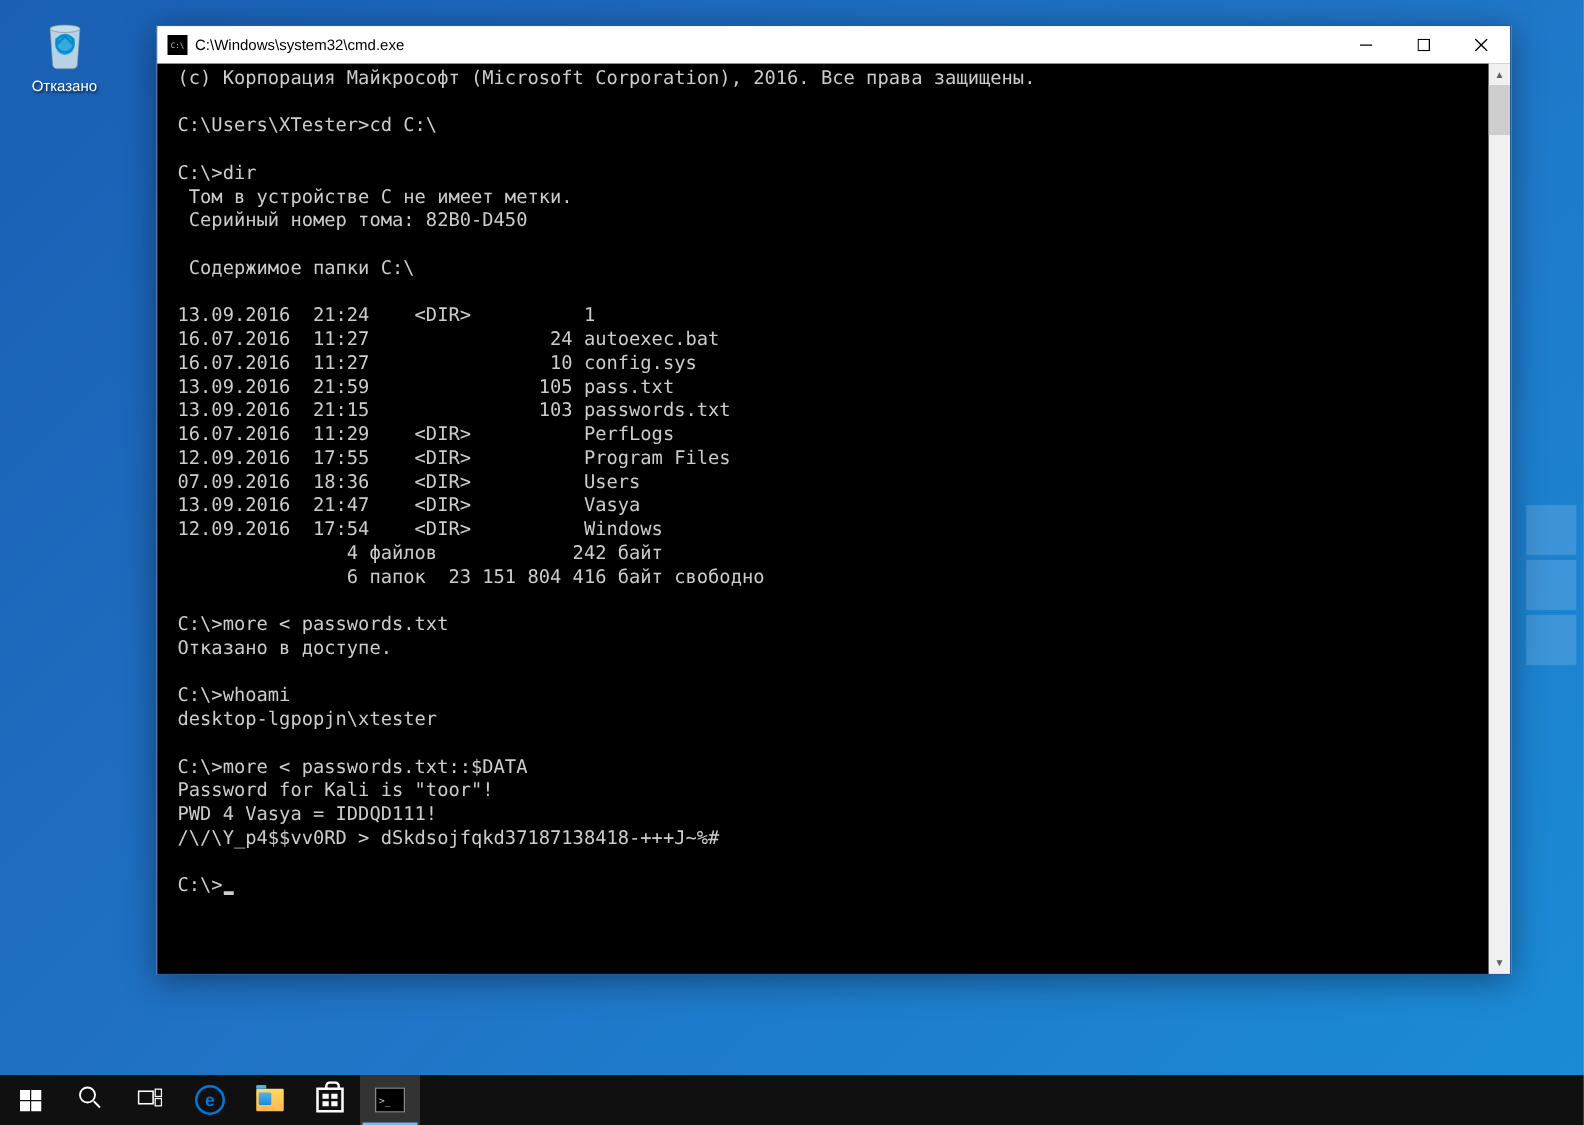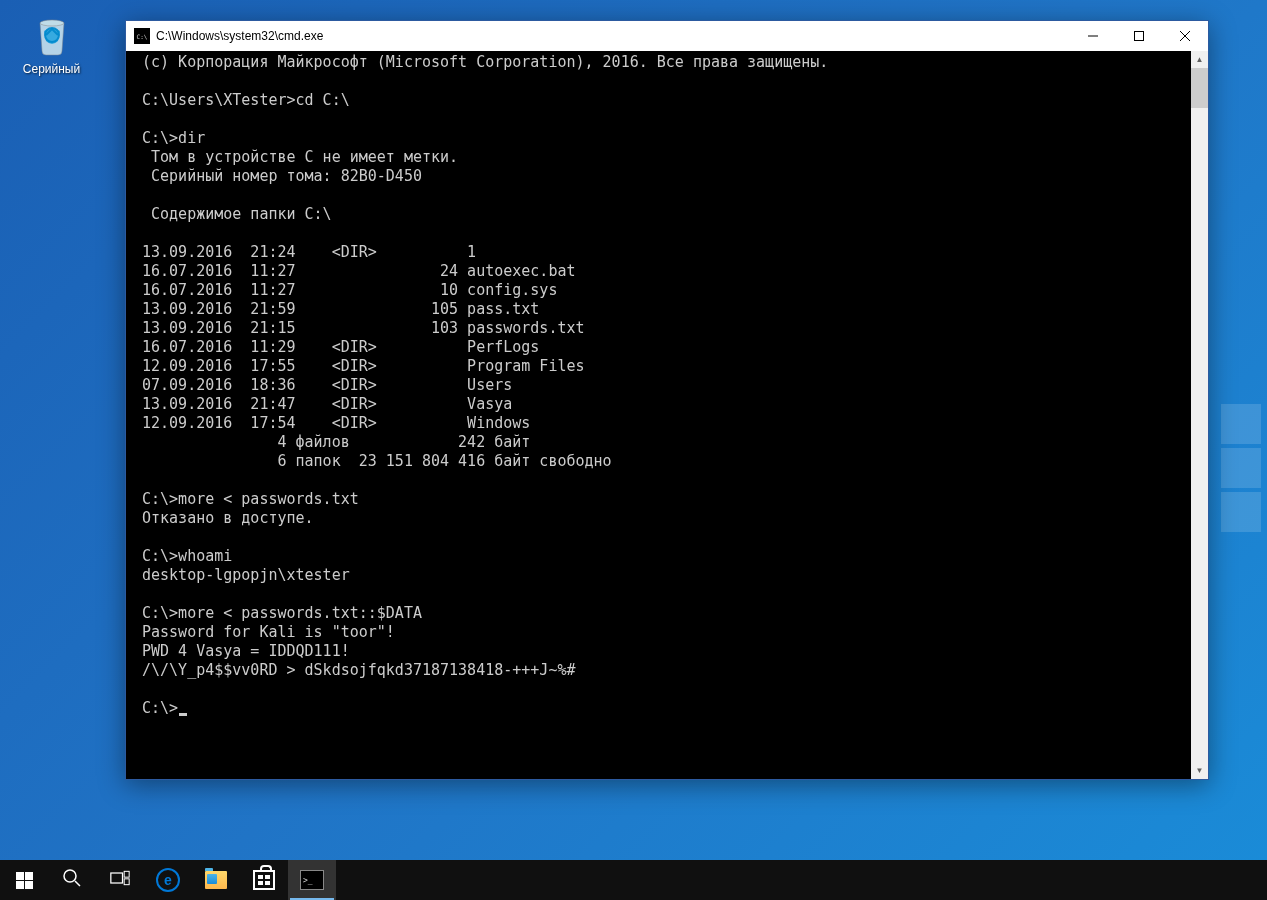--- a/index.html
+++ b/index.html
@@ -282,21 +282,21 @@
 <div class="desktop-icon">
   <div class="desktop-icon-img">
     <svg class="recycle-bin-svg" viewBox="0 0 48 48">
       <path d="M12 12 L14 40 Q14 44 18 44 L30 44 Q34 44 34 40 L36 12 Z" fill="#d0e8f0" stroke="#888" stroke-width="0.5" opacity="0.85"></path>
       <ellipse cx="24" cy="12" rx="12" ry="3" fill="#c0dce8" stroke="#888" stroke-width="0.5"></ellipse>
       <path d="M16 20 Q24 14 32 20 L30 30 Q24 36 18 30 Z" fill="#0099dd" opacity="0.7"></path>
       <circle cx="24" cy="24" r="7" fill="none" stroke="#0088cc" stroke-width="2" opacity="0.9"></circle>
       <path d="M18 24 L24 18 L30 24" fill="none" stroke="#0088cc" stroke-width="2" opacity="0.9"></path>
     </svg>
   </div>
-  <div class="desktop-icon-label">Серийный</div>
+  <div class="desktop-icon-label">Отказано</div>
 </div>
 
 <div class="cmd-window">
   <div class="title-bar">
     <div class="title-bar-icon"></div>
     <div class="title-bar-text">C:\Windows\system32\cmd.exe</div>
     <div class="window-controls">
       <div class="window-btn">
         <svg width="10" height="10" viewBox="0 0 10 10">
             <line x1="0" y1="5" x2="10" y2="5" stroke="#000" stroke-width="1"></line>

